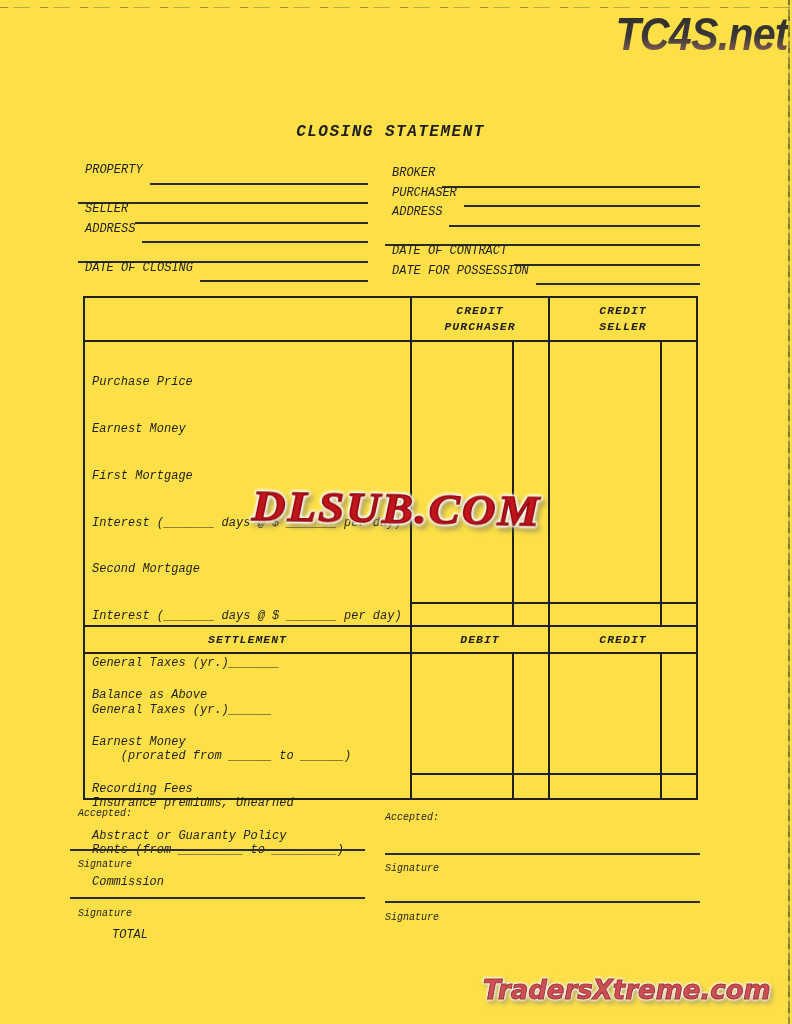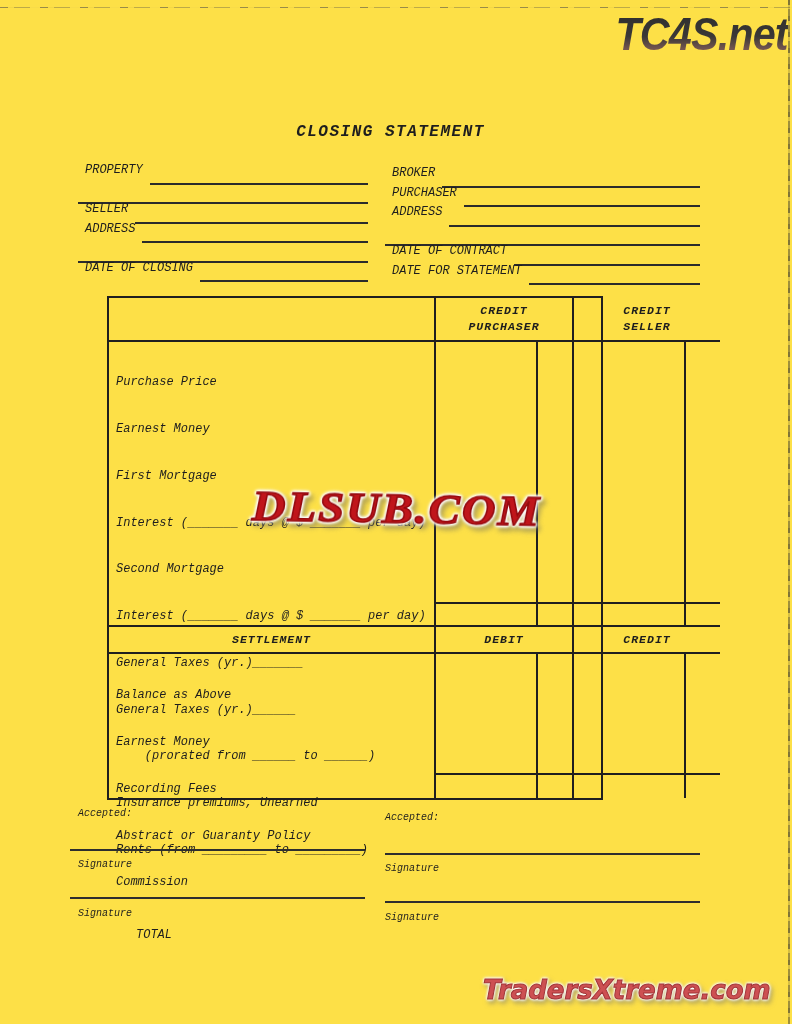--- a/index.html
+++ b/index.html
@@ -35,24 +35,24 @@
   
   .form-col{position:absolute;}
   .form-left{left:78px;top:163px;width:290px;}
   .form-right{left:385px;top:166px;width:315px;}
   .frow{display:flex;align-items:flex-start;height:19.5px;}
   .flabel{font-size:12px;white-space:pre;padding-left:7px;line-height:14px;}
   .flabel:empty{padding:0;}
   .flabel:not(:empty){padding-right:7px;}
   .fline{flex:1;border-bottom:2px solid #2b2b2b;height:100%;}
   
-  .stmt{position:absolute;left:83px;top:296px;width:496px;height:504px;box-sizing:border-box;
+  .stmt{position:absolute;left:83px;top:296px;width:615px;height:504px;box-sizing:border-box;
     border:2px solid #1f1f1f;display:grid;
     grid-template-columns:325px 102px 36px 112px 36px;
-    grid-template-rows:42px 262px 23px 27px 121px 25px;margin-left:24px;}
+    grid-template-rows:42px 262px 23px 27px 121px 25px;}
   .cell{box-sizing:border-box;min-width:0;min-height:0;}
   .bl{border-left:2px solid #1f1f1f;}
   .bt{border-top:2px solid #1f1f1f;}
   .hdr2{font-weight:bold;font-size:11.5px;text-align:center;letter-spacing:1px;
     white-space:pre-line;padding-top:5px;line-height:16px;}
   .hdr1{font-weight:bold;font-size:11.5px;text-align:center;letter-spacing:1px;line-height:25px;}
   .items{font-size:12px;line-height:15.6px;white-space:pre;letter-spacing:0;}
   .items1{padding:2px 0 0 7px;}
   .items2{padding:3px 0 0 7px;}
   .row-balance{margin-top:31px;padding-left:7px;font-size:12px;line-height:15.6px;}
@@ -115,21 +115,21 @@
     </div>
     <div class="frow">
       <span class="flabel"></span>
       <span class="fline"></span>
     </div>
     <div class="frow">
       <span class="flabel">DATE OF CONTRACT</span>
       <span class="fline"></span>
     </div>
     <div class="frow">
-      <span class="flabel">DATE FOR STATEMENT</span>
+      <span class="flabel">DATE FOR POSSESSION</span>
       <span class="fline"></span>
     </div>
   </div>
 
   <div class="stmt">
 
     <div class="cell" style="grid-column:1;grid-row:1;"></div>
     <div class="cell bl hdr2" style="grid-column:2/4;grid-row:1;">CREDIT
 PURCHASER</div>
     <div class="cell bl hdr2" style="grid-column:4/6;grid-row:1;">CREDIT

